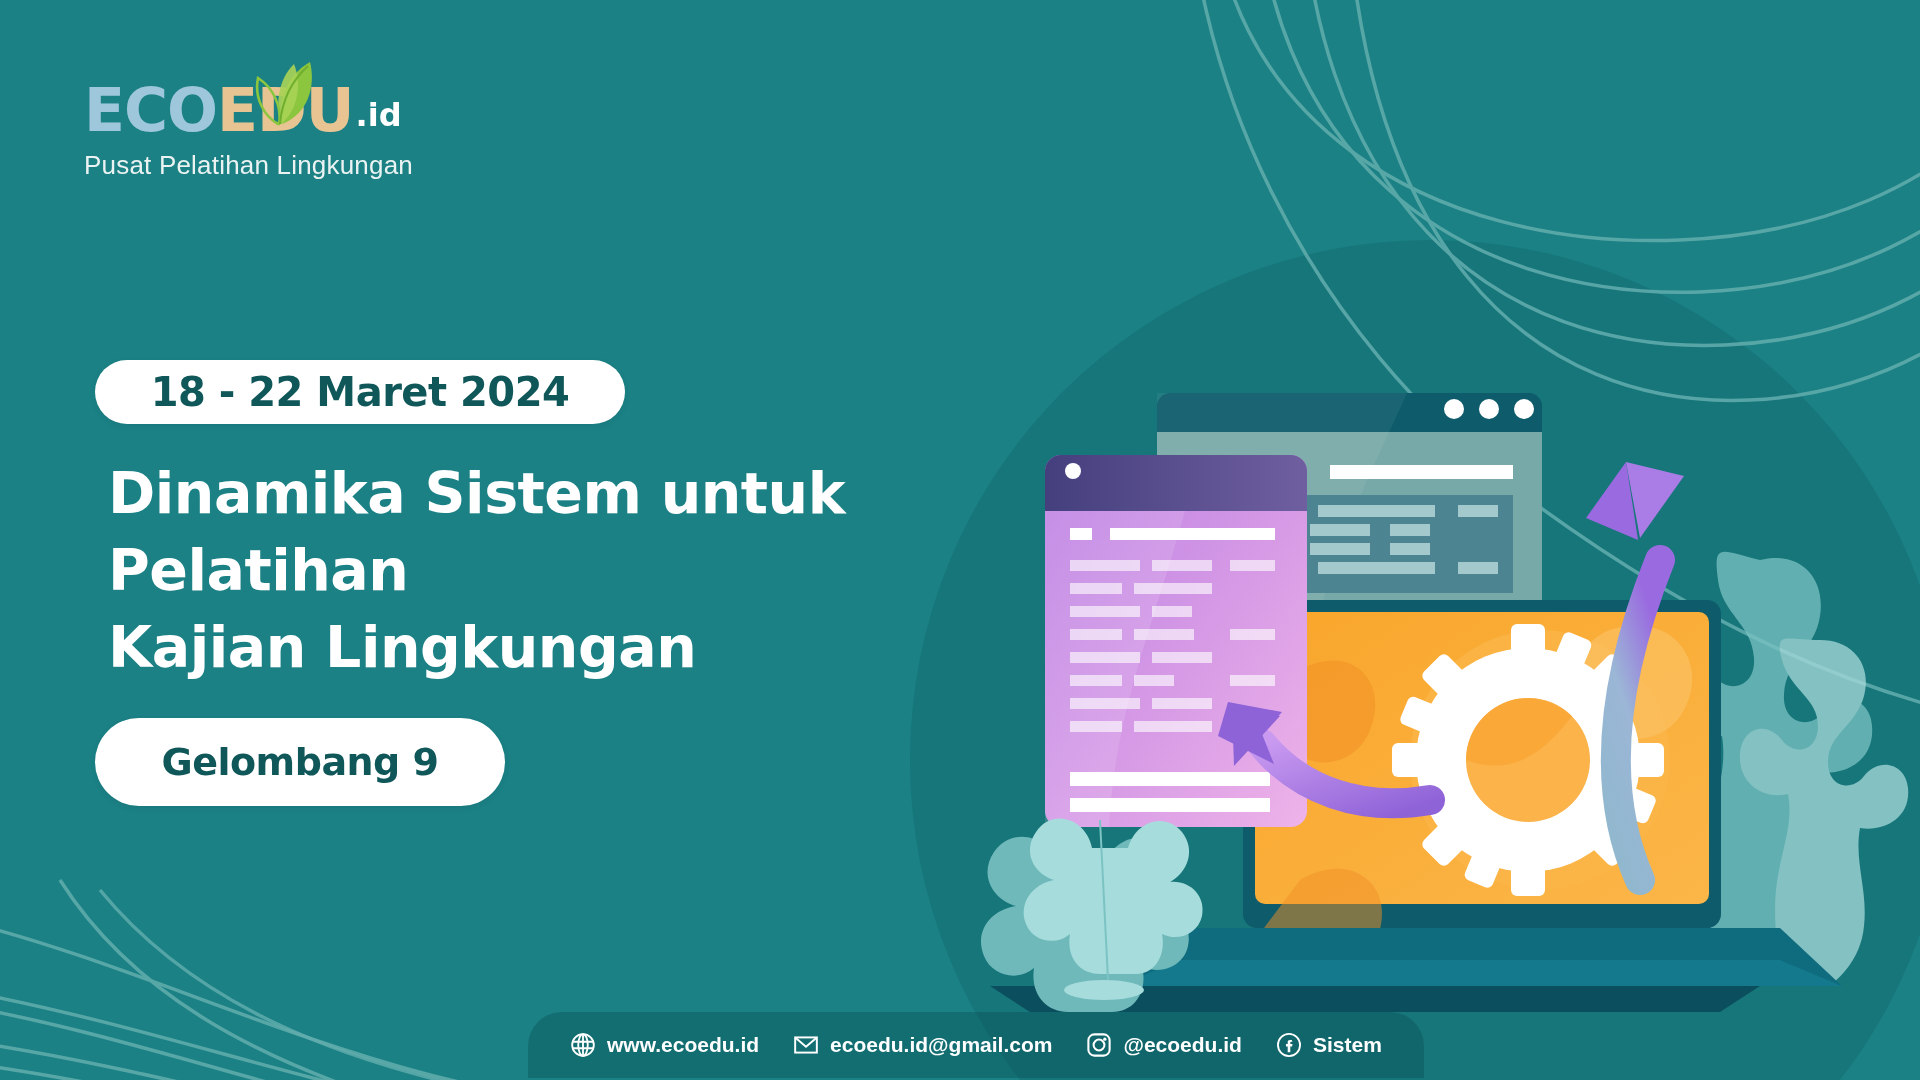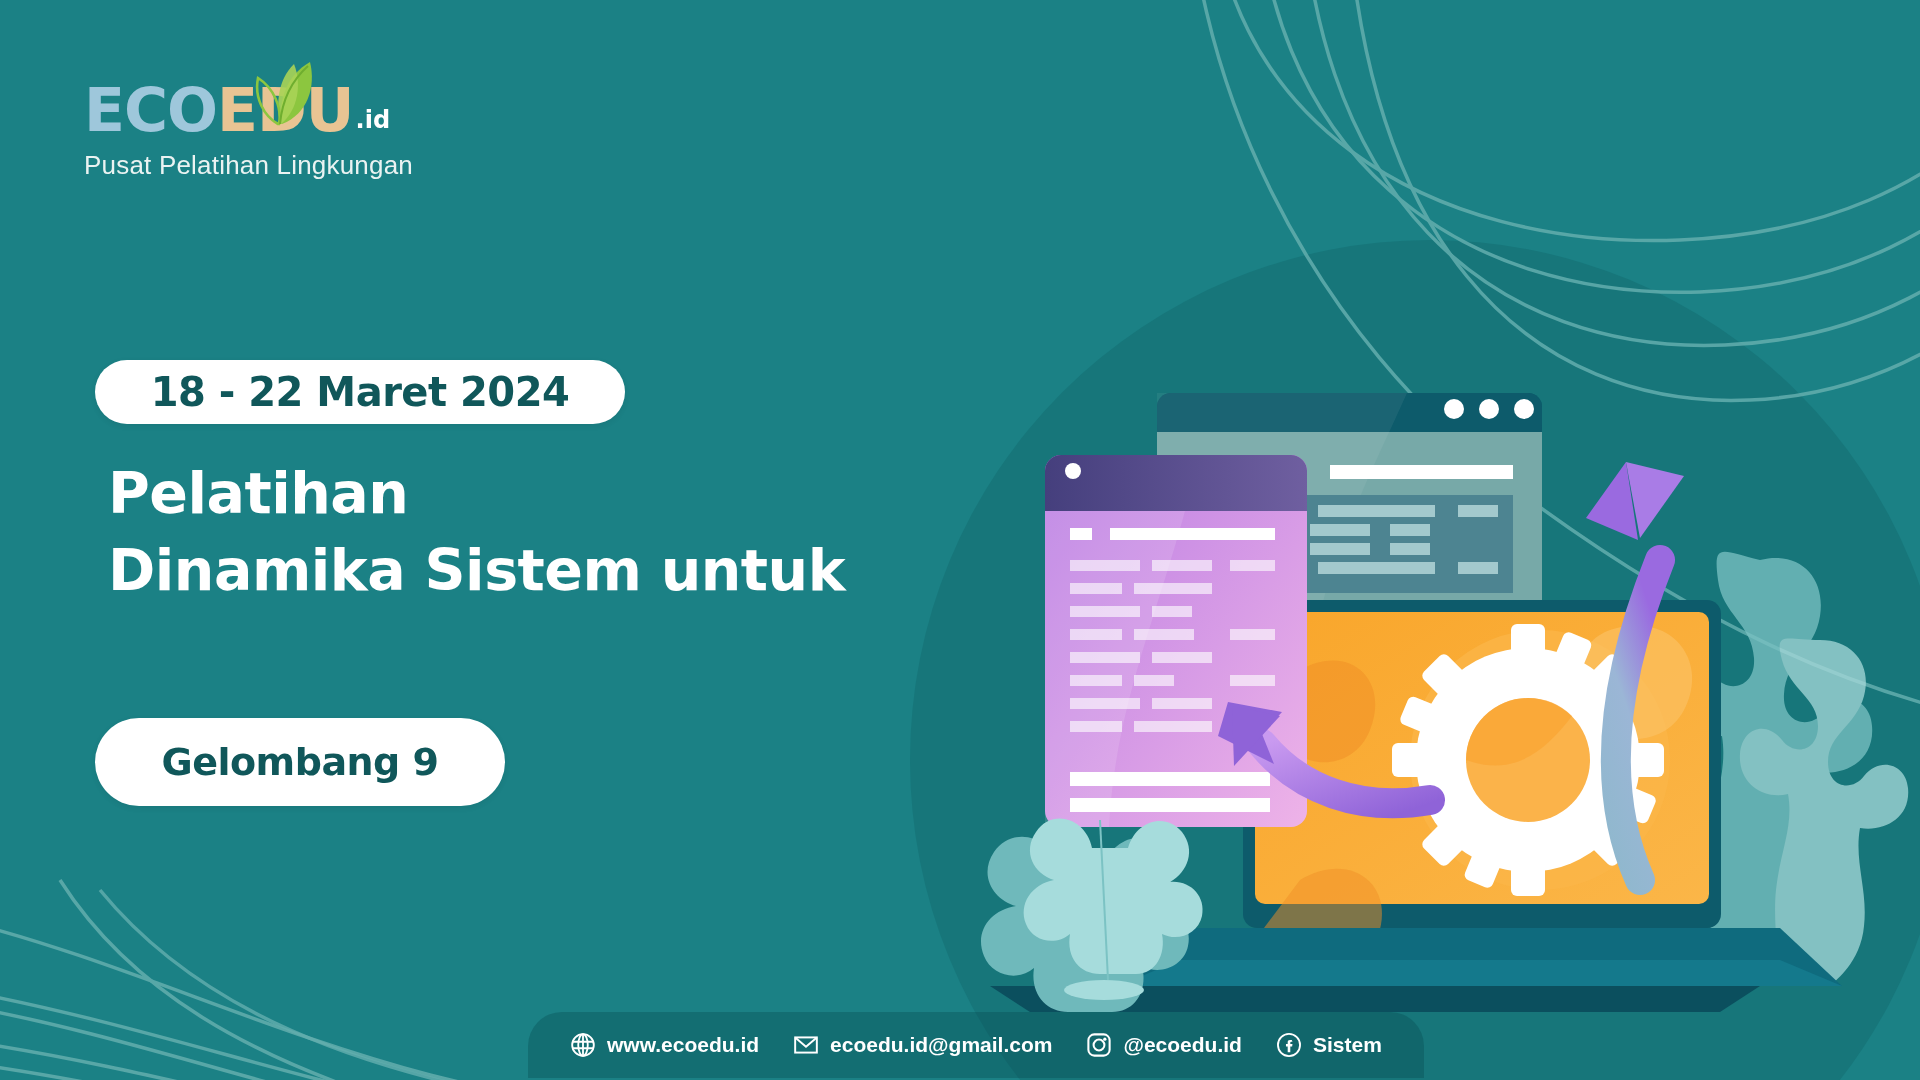--- a/index.html
+++ b/index.html
@@ -16,21 +16,21 @@
   
   .logo-block{position:absolute;left:84px;top:80px;width:360px;}
   .logo-eco,.logo-edu{
     font-size:60px;font-weight:bold;letter-spacing:-1px;line-height:60px;
     font-family:"DejaVu Sans", sans-serif;
   }
   .logo-eco{color:#9ec7db;}
   .logo-edu{color:#e8c493;}
   .logo-row{display:flex;align-items:flex-end;}
   .logo-id{
-    color:#ffffff;font-size:24px;font-weight:bold;margin-left:2px;
+    color:#ffffff;font-size:32px;font-weight:bold;margin-left:2px;
     padding-bottom:6px;font-family:"DejaVu Sans", sans-serif;
   }
   .leaf{position:absolute;left:152px;top:-22px;width:80px;height:72px;}
   .logo-tag{
     margin-top:10px;color:#eaf3f2;font-size:26px;letter-spacing:.2px;
     font-family:"Liberation Sans", sans-serif;
   }
 
   
   .pill{
@@ -258,22 +258,23 @@
         <path d="M42,66 C28,58 18,40 22,20 C38,30 46,50 43,66 z" fill="none" stroke="#8cc63f" stroke-width="2.6"></path>
         <path d="M44,66 C46,44 54,24 72,8" fill="none" stroke="#6fae2f" stroke-width="2"></path>
       </svg>
     </div>
     <div class="logo-tag">Pusat Pelatihan Lingkungan</div>
   </div>
 
   <div class="pill pill-date">18 - 22 Maret 2024</div>
 
   <div class="headline">
+    <div>Dinamika Sistem untuk</div>
     <div>Pelatihan</div>
-    <div>Dinamika Sistem untuk</div>
+    <div>Kajian Lingkungan</div>
   </div>
 
   <div class="pill pill-wave">Gelombang 9</div>
 
   <div class="contact-bar">
 
     <div class="contact-item">
       <svg class="ic" viewBox="0 0 24 24">
         <circle cx="12" cy="12" r="10" fill="none" stroke="#fff" stroke-width="1.7"></circle>
         <ellipse cx="12" cy="12" rx="4.4" ry="10" fill="none" stroke="#fff" stroke-width="1.7"></ellipse>

